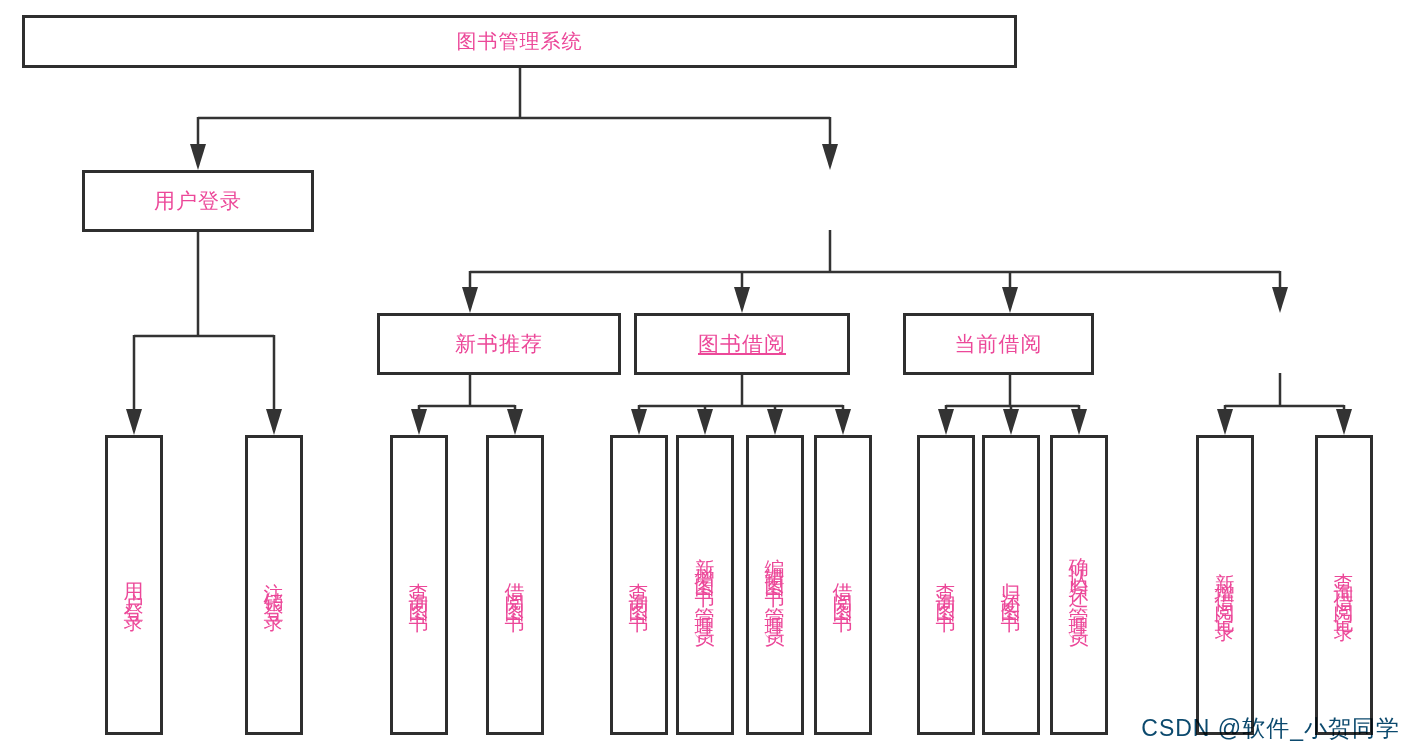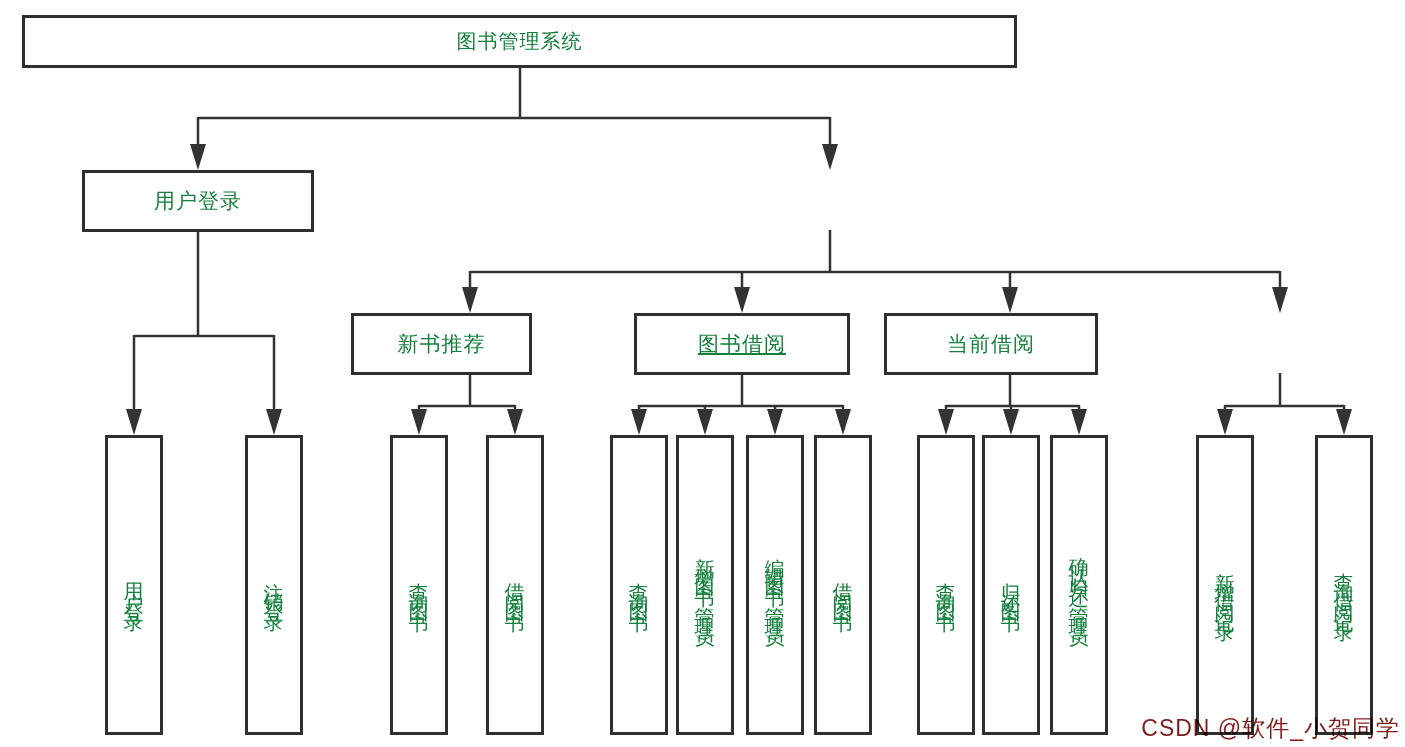--- a/index.html
+++ b/index.html
@@ -10,41 +10,41 @@
     font-family:"Liberation Sans", sans-serif;
     overflow:hidden;
   }
   .connectors{position:absolute;left:0;top:0;z-index:0;}
   .node{
     position:absolute;
     box-sizing:border-box;
     background:#ffffff;
     border:3px solid #2f2f2f;
     display:flex;align-items:center;justify-content:center;
-    color:#15803d;
+    color:#ec4899;
     z-index:1;
   }
   .hbox{font-size:21px;letter-spacing:1px;}
   .lvl1{left:22px;top:15px;width:995px;height:53px;font-size:20px;}
   .lvl2,.lvl3{top:170px;height:62px;}
   .lvl3{top:313px;}
   .leaf{
     top:435px;height:300px;width:58px;
     writing-mode:vertical-rl;
     text-orientation:mixed;
     font-size:20px;
     letter-spacing:10px;
     line-height:1;
     padding-top:4px;
   }
   .watermark{
     position:absolute;
     right:5px;top:713px;
     font-size:23px;
-    color:#7f1d1d;
+    color:#0c4a6e;
     letter-spacing:1px;
     z-index:5;
     mix-blend-mode:multiply;
     white-space:nowrap;
   }
 </style>
 </head>
 <body>
 
 <div class="stage">
@@ -77,23 +77,23 @@
       <polygon points="1071,409 1087,409 1079,435"></polygon>
       <polygon points="1217,409 1233,409 1225,435"></polygon>
       <polygon points="1336,409 1352,409 1344,435"></polygon>
     </g>
   </svg>
 
   <div class="node lvl1 hbox">图书管理系统</div>
 
   <div class="node lvl2 hbox" style="left:82px;width:232px;">用户登录</div>
 
-  <div class="node lvl3 hbox" style="left:351px;width:181px;">新书推荐</div>
+  <div class="node lvl3 hbox" style="left:377px;width:244px;">新书推荐</div>
   <div class="node lvl3 hbox" style="left:634px;width:216px;text-decoration:underline;">图书借阅</div>
-  <div class="node lvl3 hbox" style="left:884px;width:214px;">当前借阅</div>
+  <div class="node lvl3 hbox" style="left:903px;width:191px;">当前借阅</div>
 
   <div class="node leaf" style="left:105px;">用户登录</div>
   <div class="node leaf" style="left:245px;">注销登录</div>
 
   <div class="node leaf" style="left:390px;">查询图书</div>
   <div class="node leaf" style="left:486px;">借阅图书</div>
 
   <div class="node leaf" style="left:610px;">查询图书</div>
   <div class="node leaf" style="left:676px;">新增图书（管理员）</div>
   <div class="node leaf" style="left:746px;">编辑图书（管理员）</div>

